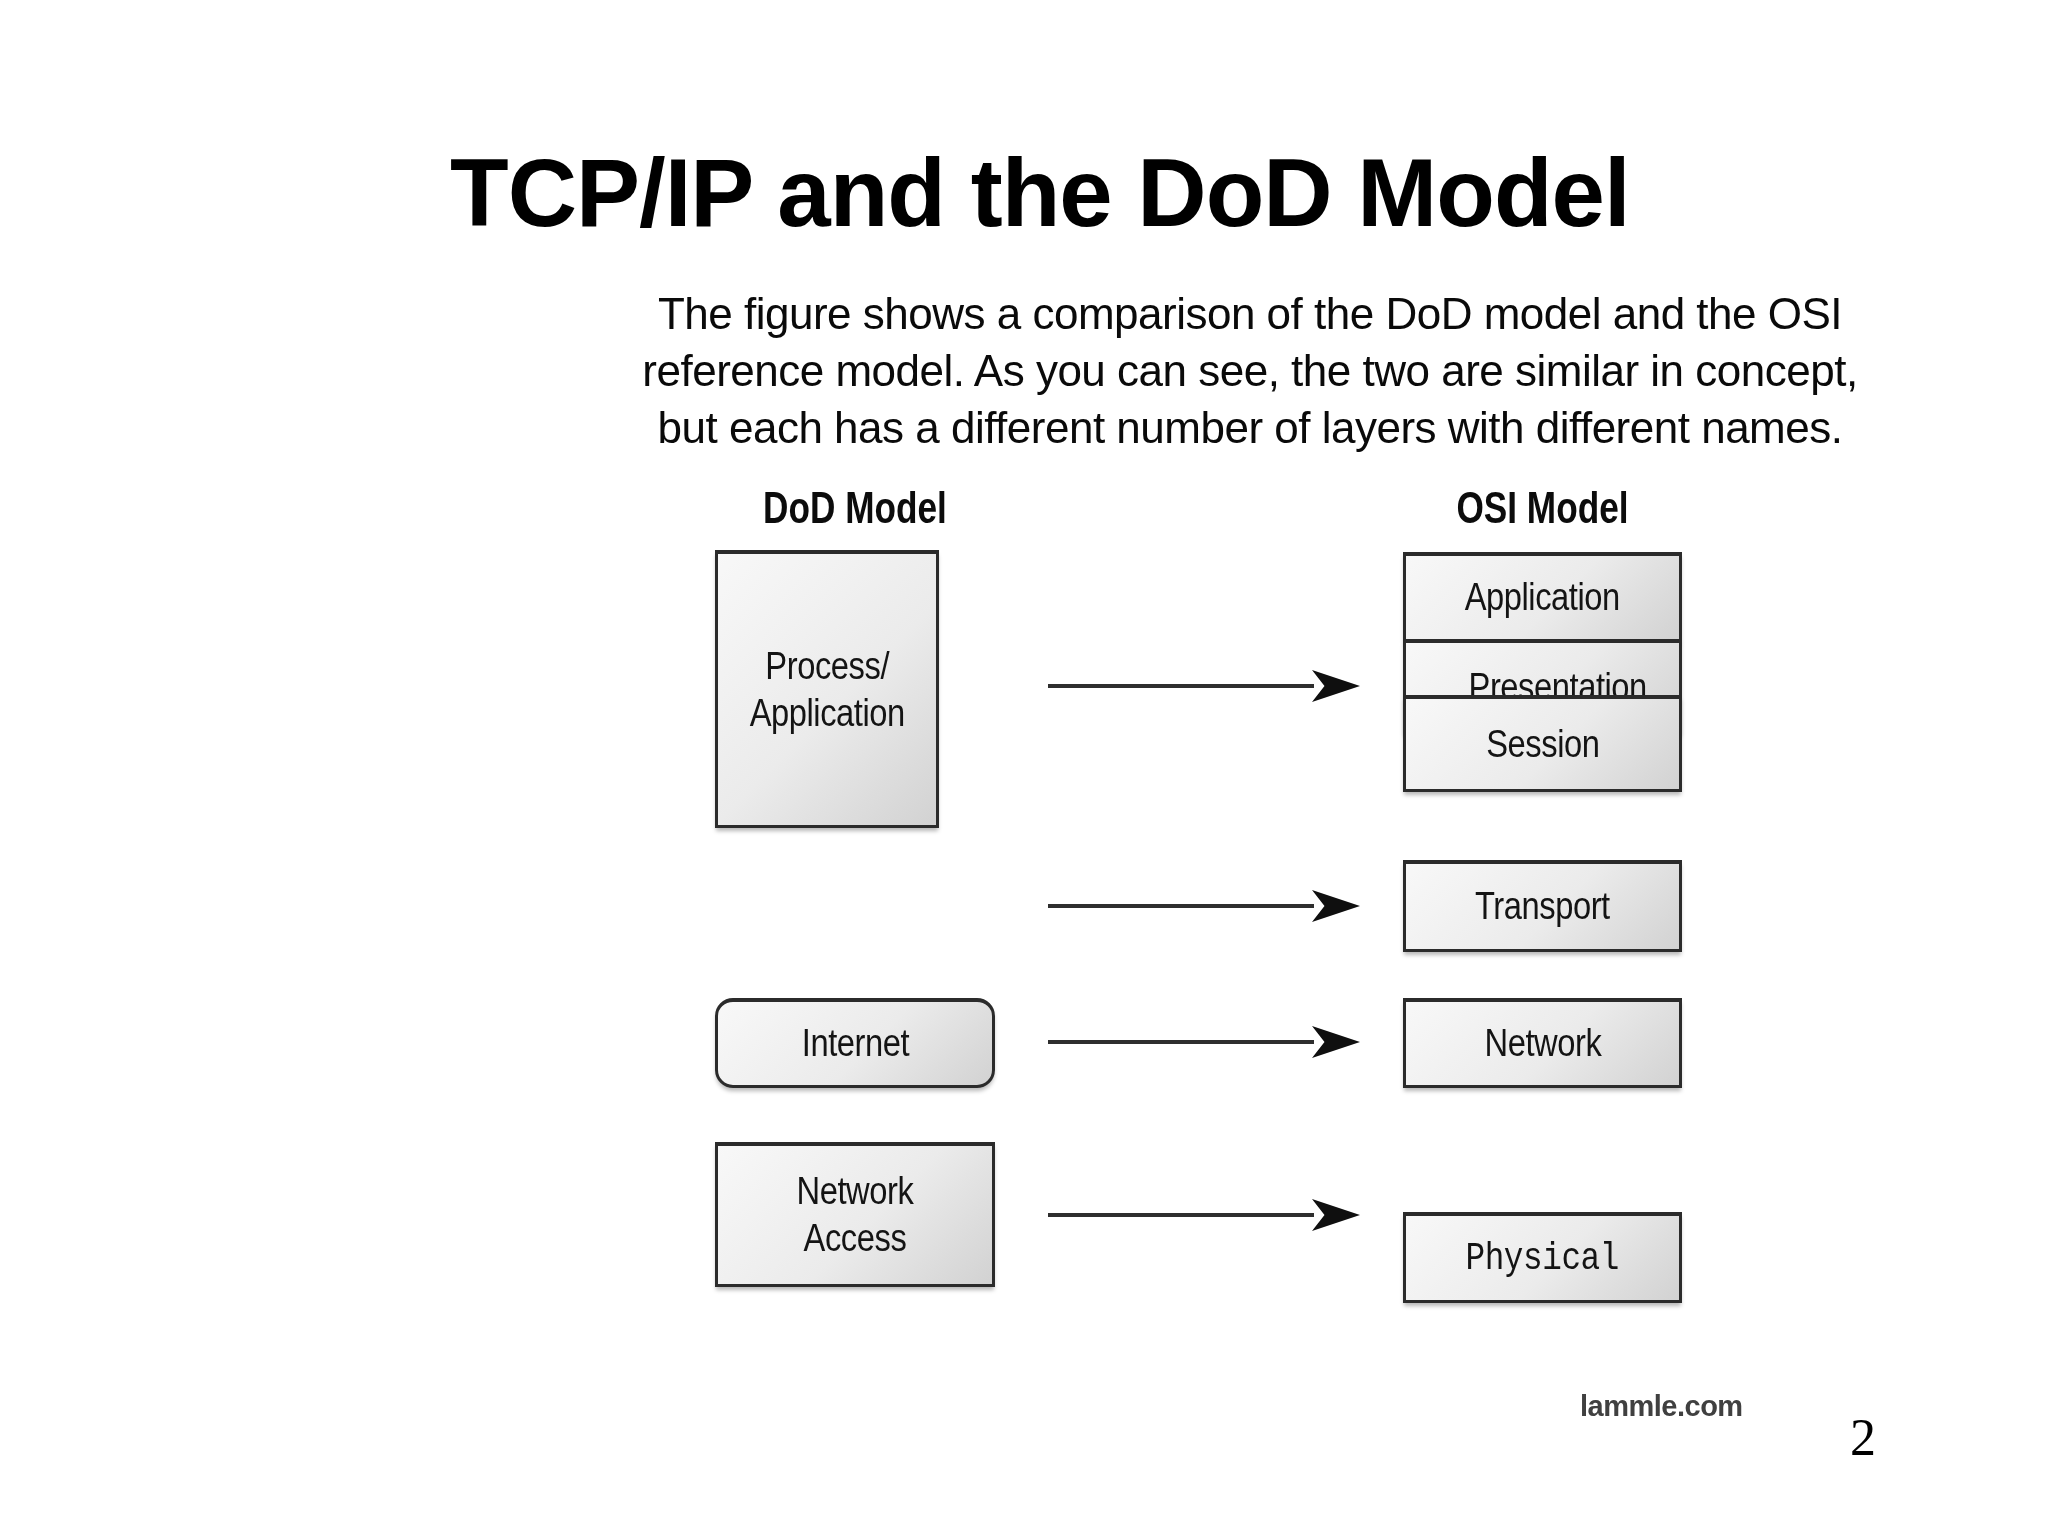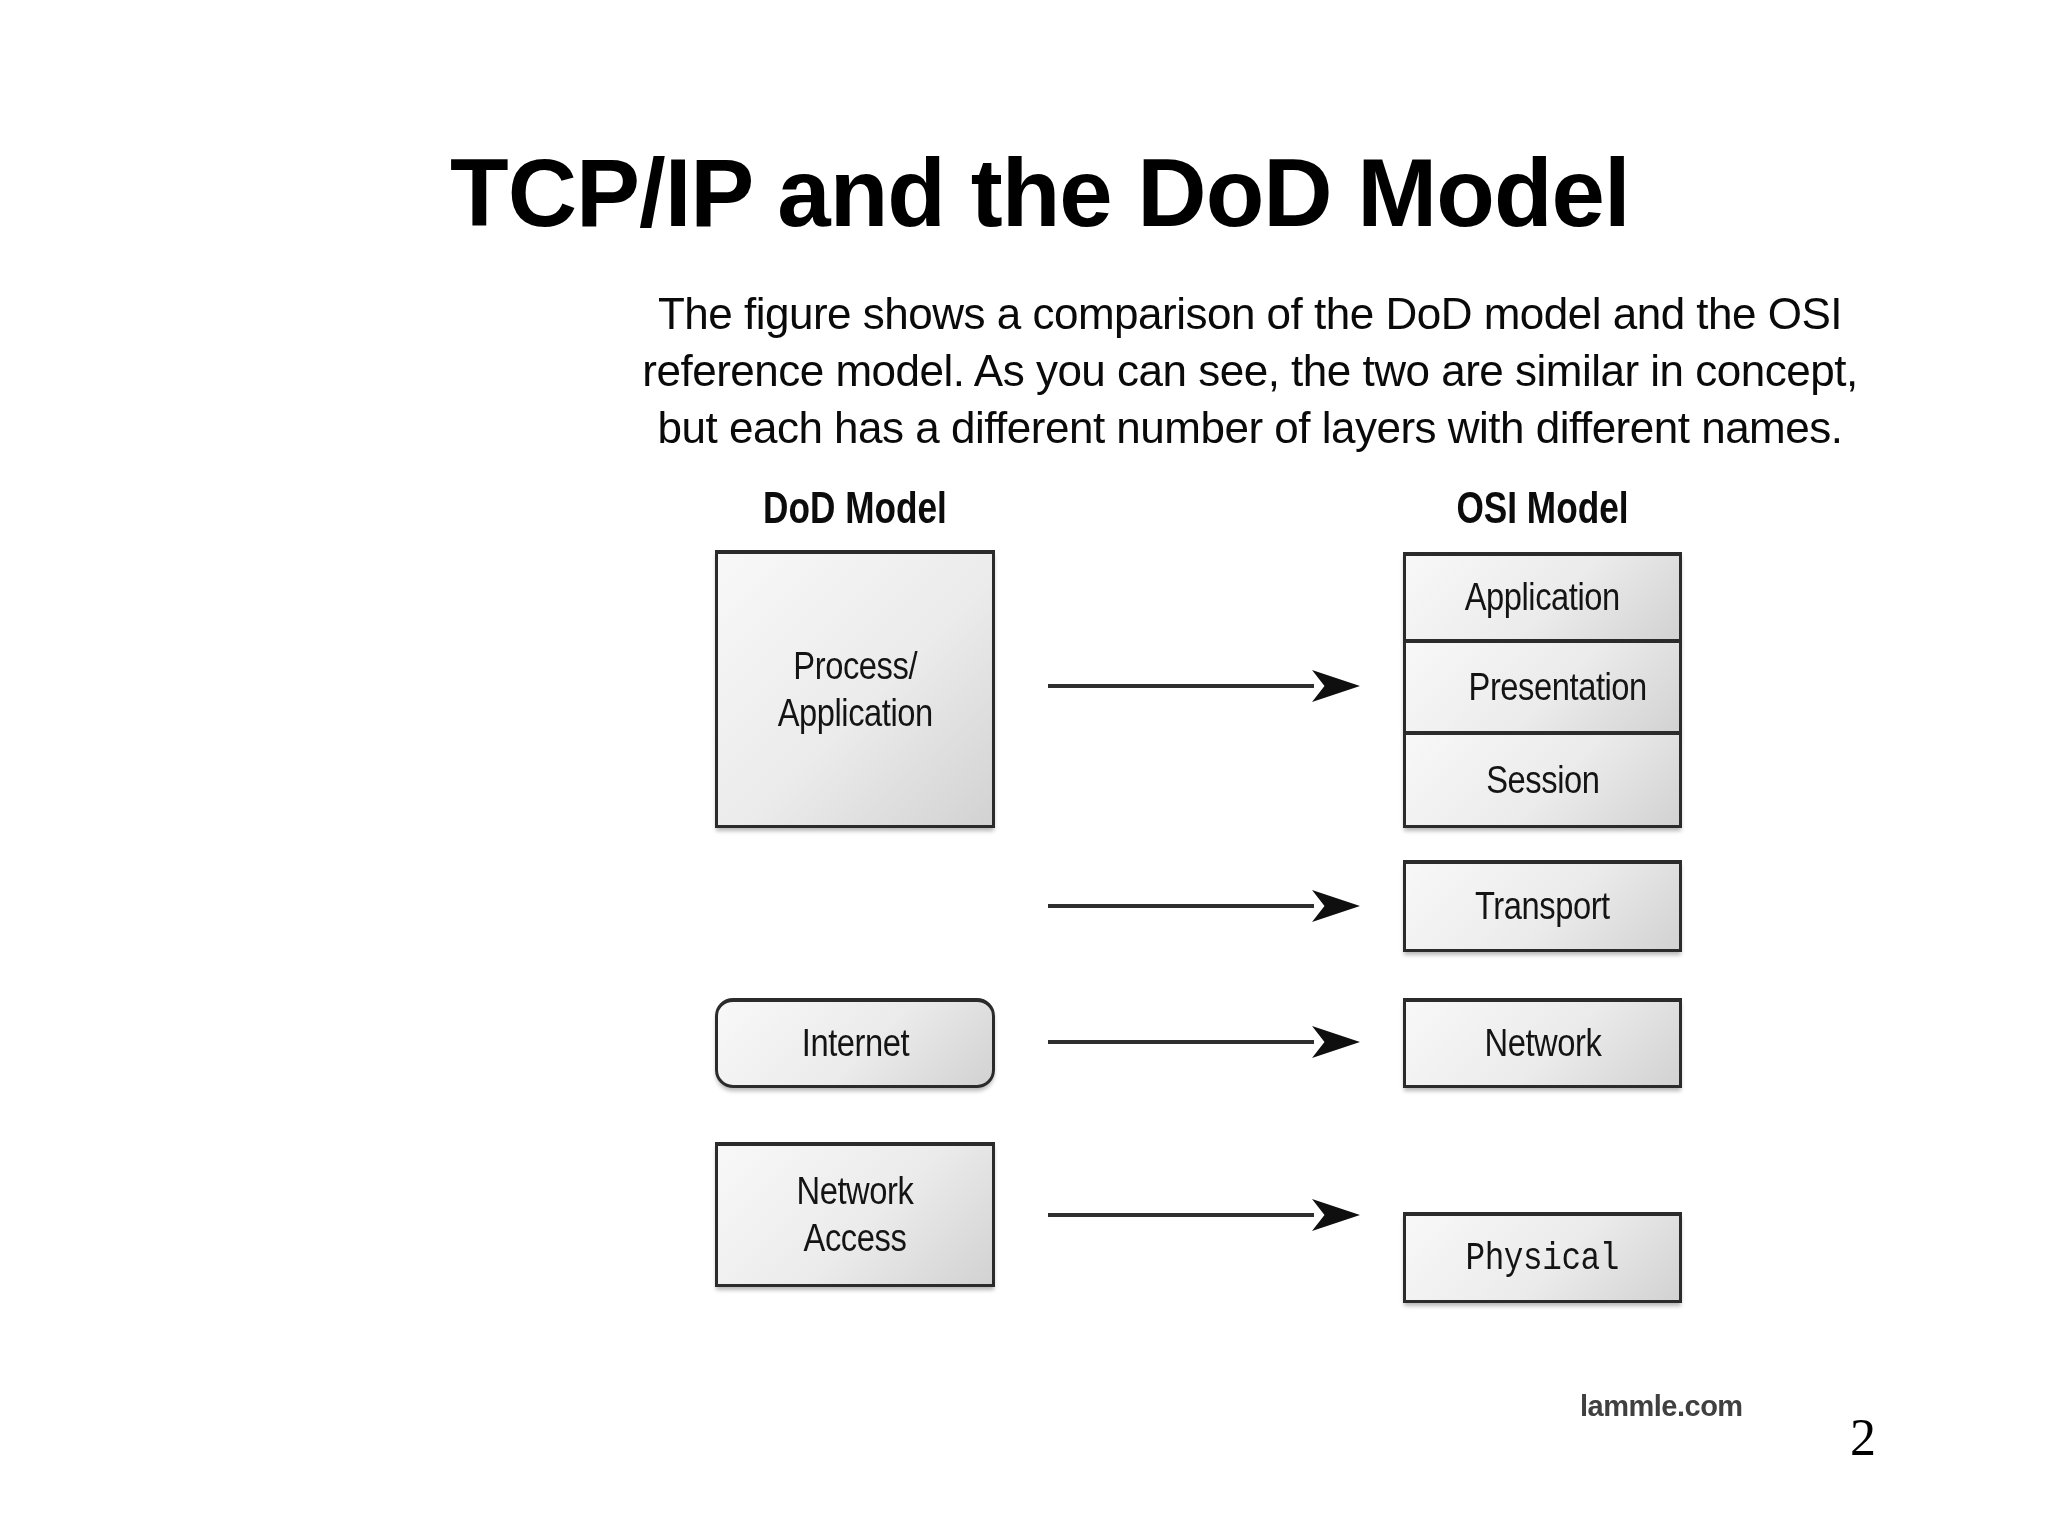--- a/index.html
+++ b/index.html
@@ -66,29 +66,29 @@
     transform-origin: 50% 50%;
     font-size: 38px;
     line-height: 47px;
     color: #141414;
     text-align: center;
     white-space: pre-line;
     letter-spacing: -0.5px;
   }
 
   
-  #box-process   { left: 715px;  top: 550px;  width: 280px; height: 278px; }
+  #box-process   { left: 715px;  top: 550px;  width: 224px; height: 278px; }
   #box-host      { left: 715px;  top: 860px;  width: 280px; height: 92px; }
   #box-internet  { left: 715px;  top: 998px;  width: 280px; height: 90px; border-radius: 18px; }
   #box-netaccess { left: 715px;  top: 1142px; width: 280px; height: 145px; }
 
   
   #box-application  { left: 1403px; top: 552px;  width: 279px; height: 90px; }
   #box-presentation { left: 1403px; top: 639px;  width: 279px; height: 95px; padding-left: 30px; }
-  #box-session      { left: 1403px; top: 731px;  width: 279px; height: 97px; }
+  #box-session      { left: 1403px; top: 695px;  width: 279px; height: 97px; }
   #box-transport    { left: 1403px; top: 860px;  width: 279px; height: 92px; }
   #box-network      { left: 1403px; top: 998px;  width: 279px; height: 90px; }
   #box-datalink     { left: 1403px; top: 1124px; width: 279px; height: 91px; }
   #box-physical     { left: 1403px; top: 1212px; width: 279px; height: 91px; font-family: Liberation Mono, monospace; }
 
   .arrow {
     position: absolute;
     left: 1048px;
     width: 266px;
     height: 4px;

